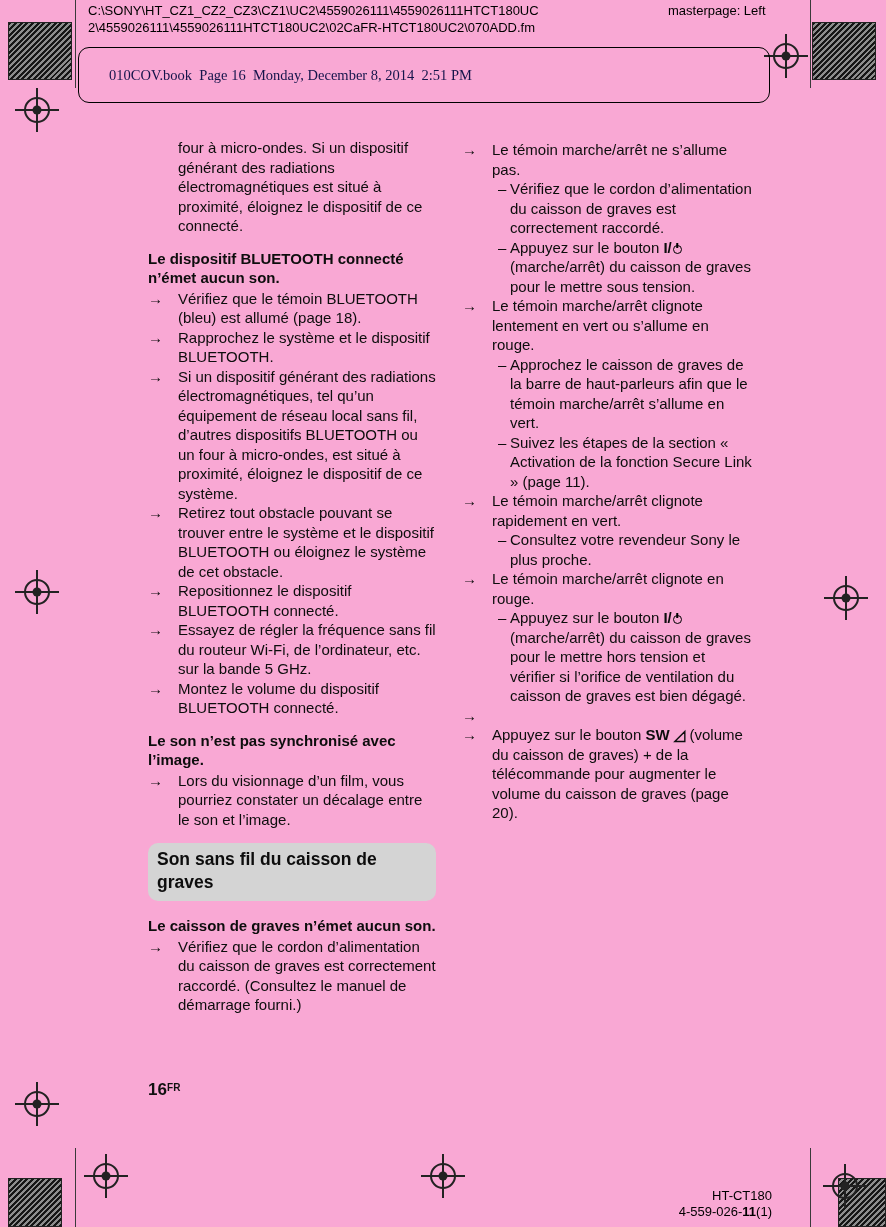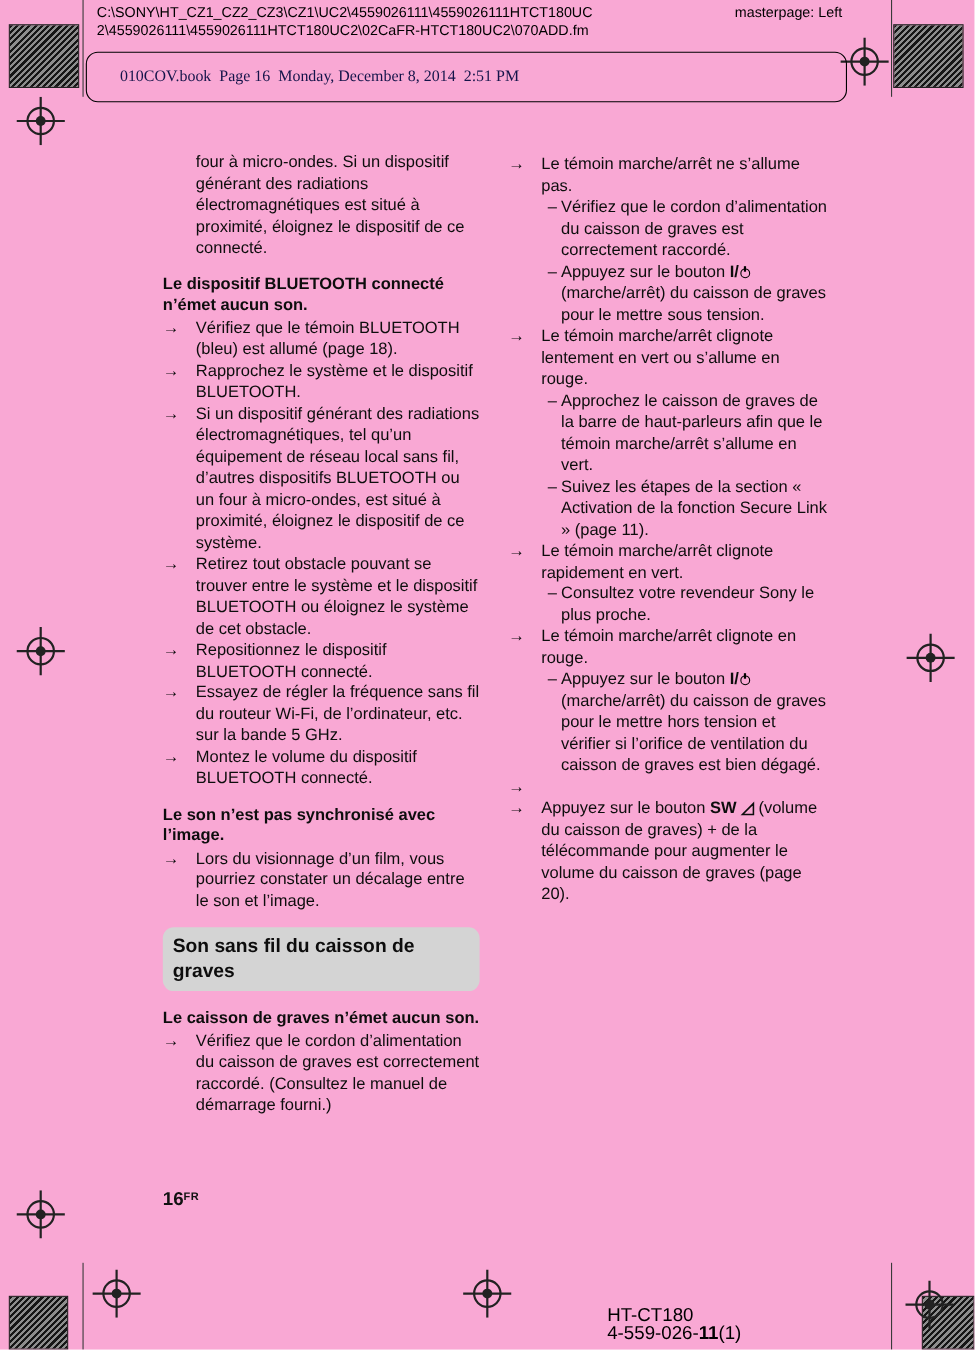--- a/index.html
+++ b/index.html
@@ -26,21 +26,21 @@
 
   .cropv { position:absolute; width:1px; background:#3a3a3a; }
 
   
   .pathline {
     position:absolute;
     font-size:13px; line-height:16px; color:#000;
     white-space:pre;
   }
   .book-box {
-    position:absolute; left:78px; top:47px; width:692px; height:46px;
+    position:absolute; left:78px; top:47px; width:692px; height:56px;
     border:1.5px solid #000; border-radius:11px;
     display:flex; align-items:center;
   }
   .book-text {
     font-family:"Liberation Serif", serif;
     font-size:14.5px; color:#14144a;
     padding-left:30px; white-space:pre;
   }
 
   
@@ -86,21 +86,21 @@
     transform:translateX(-50%);
   }
 
   
   .pagenum { position:absolute; left:148px; top:1080px; }
   .pagenum .num { font-size:17px; font-weight:bold; }
   .pagenum .rgn { font-size:10px; font-weight:bold; vertical-align:4px; letter-spacing:.3px; }
 
   .footer {
     position:absolute; left:552px; top:1188px; width:220px;
-    text-align:left; font-size:17px; line-height:16px; color:#000;
+    text-align:right; font-size:13px; line-height:16px; color:#000;
   }
 </style>
 </head>
 <body>
 
 <div class="sheet">
 
   <svg width="0" height="0" style="position:absolute">
     <defs>
       <symbol id="regmark" viewBox="0 0 44 44">

